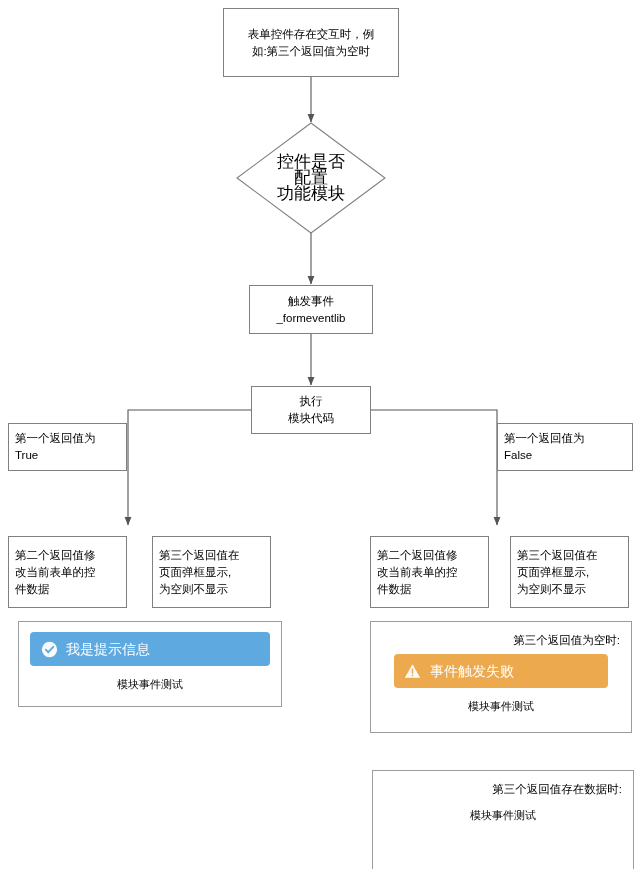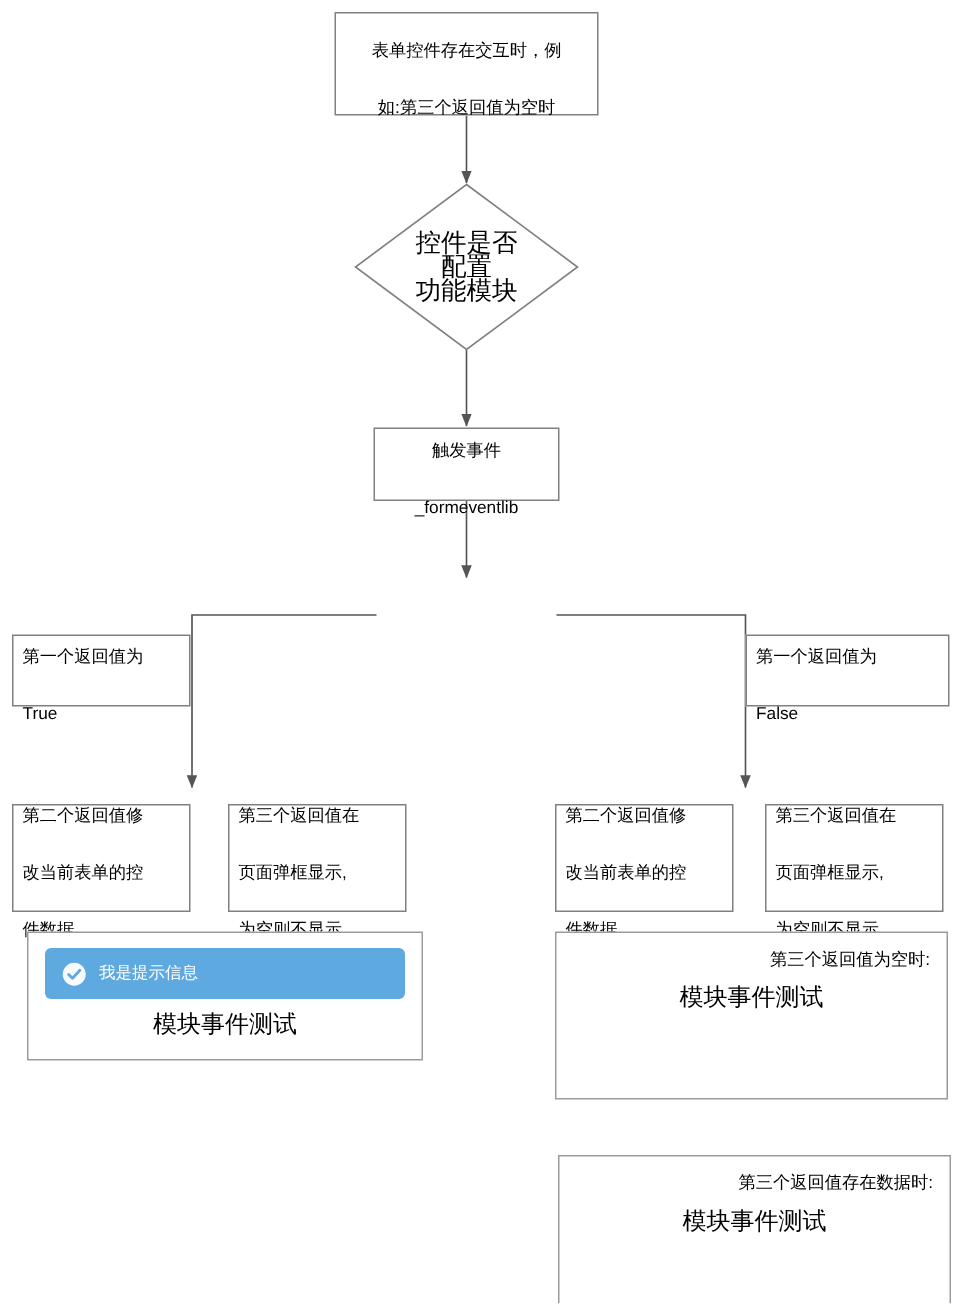--- a/index.html
+++ b/index.html
@@ -25,21 +25,21 @@
     background: #ffffff;
     display: flex;
     flex-direction: column;
     align-items: center;
     justify-content: center;
     text-align: center;
     font-size: 11.5px;
     line-height: 17px;
     color: #000;
   }
-  .box .ln { display: block; width: 100%; margin-top: 21px; }
+  .box .ln { display: block; width: 100%; }
   .diamond-wrap {
     position: absolute;
   }
   .diamond-wrap svg { display: block; }
   .diamond-label {
     position: absolute;
     left: 0; top: 0;
     width: 100%; height: 100%;
     display: flex;
     flex-direction: column;
@@ -72,39 +72,39 @@
     color: #000;
     text-align: right;
   }
   .alert {
     box-sizing: border-box;
     display: flex;
     align-items: center;
     border-radius: 4px;
     padding: 7px 10px;
     color: #ffffff;
-    font-size: 11px;
+    font-size: 14px;
     line-height: 14px;
     min-height: 34px;
   }
   .alert.info { background: #5ea9e0; }
   .alert.warn { background: #eda94e; }
   .alert-icon {
     flex: 0 0 auto;
     width: 18px;
     height: 18px;
     margin-right: 8px;
     display: flex;
     align-items: center;
     justify-content: center;
   }
   .alert-icon svg { display: block; }
   .panel-footer {
     text-align: center;
-    font-size: 16px;
+    font-size: 11px;
     line-height: 20px;
     margin-top: 8px;
     color: #000;
   }
 </style>
 </head>
 <body>
 
 <div id="canvas">
 
@@ -142,20 +142,24 @@
       <span class="ln">配置</span>
       <span class="ln">功能模块</span>
     </div>
   </div>
 
   <div class="box" style="left:249px; top:285px; width:124px; height:49px;">
     <span class="ln">触发事件</span>
     <span class="ln">_formeventlib</span>
   </div>
 
+  <div class="box" style="left:251px; top:386px; width:120px; height:48px;">
+    <span class="ln">执行</span>
+    <span class="ln">模块代码</span>
+  </div>
 
   <div class="box" style="left:8px; top:423px; width:119px; height:48px; text-align:left; align-items:flex-start; padding-left:6px;">
     <span class="ln">第一个返回值为</span>
     <span class="ln">True</span>
   </div>
 
   <div class="box" style="left:497px; top:423px; width:136px; height:48px; text-align:left; align-items:flex-start; padding-left:6px;">
     <span class="ln">第一个返回值为</span>
     <span class="ln">False</span>
   </div>
@@ -192,20 +196,30 @@
           <path d="M5.6 10.2 L8.6 13.2 L14.4 6.9" fill="none" stroke="#5ea9e0" stroke-width="2.2" stroke-linecap="round" stroke-linejoin="round"></path>
         </svg>
       </span>
       <span>我是提示信息</span>
     </div>
     <div class="panel-footer">模块事件测试</div>
   </div>
 
   <div class="panel" style="left:370px; top:621px; width:262px; height:112px;">
     <div class="panel-caption">第三个返回值为空时:</div>
+    <div class="alert warn" style="width:90%; margin-left:auto; margin-right:auto;">
+      <span class="alert-icon">
+        <svg width="17" height="17" viewBox="0 0 20 20">
+          <path d="M10 1.6 L19 17.4 L1 17.4 Z" fill="#ffffff" opacity="0.95"></path>
+          <rect x="9.1" y="6.6" width="1.8" height="6" fill="#eda94e"></rect>
+          <rect x="9.1" y="13.6" width="1.8" height="1.9" fill="#eda94e"></rect>
+        </svg>
+      </span>
+      <span>事件触发失败</span>
+    </div>
     <div class="panel-footer">模块事件测试</div>
   </div>
 
   <div class="panel" style="left:372px; top:746px; width:262px; height:112px;margin-top:24px;">
     <div class="panel-caption">第三个返回值存在数据时:</div>
     <div class="panel-footer">模块事件测试</div>
   </div>
 
 </div>
 

